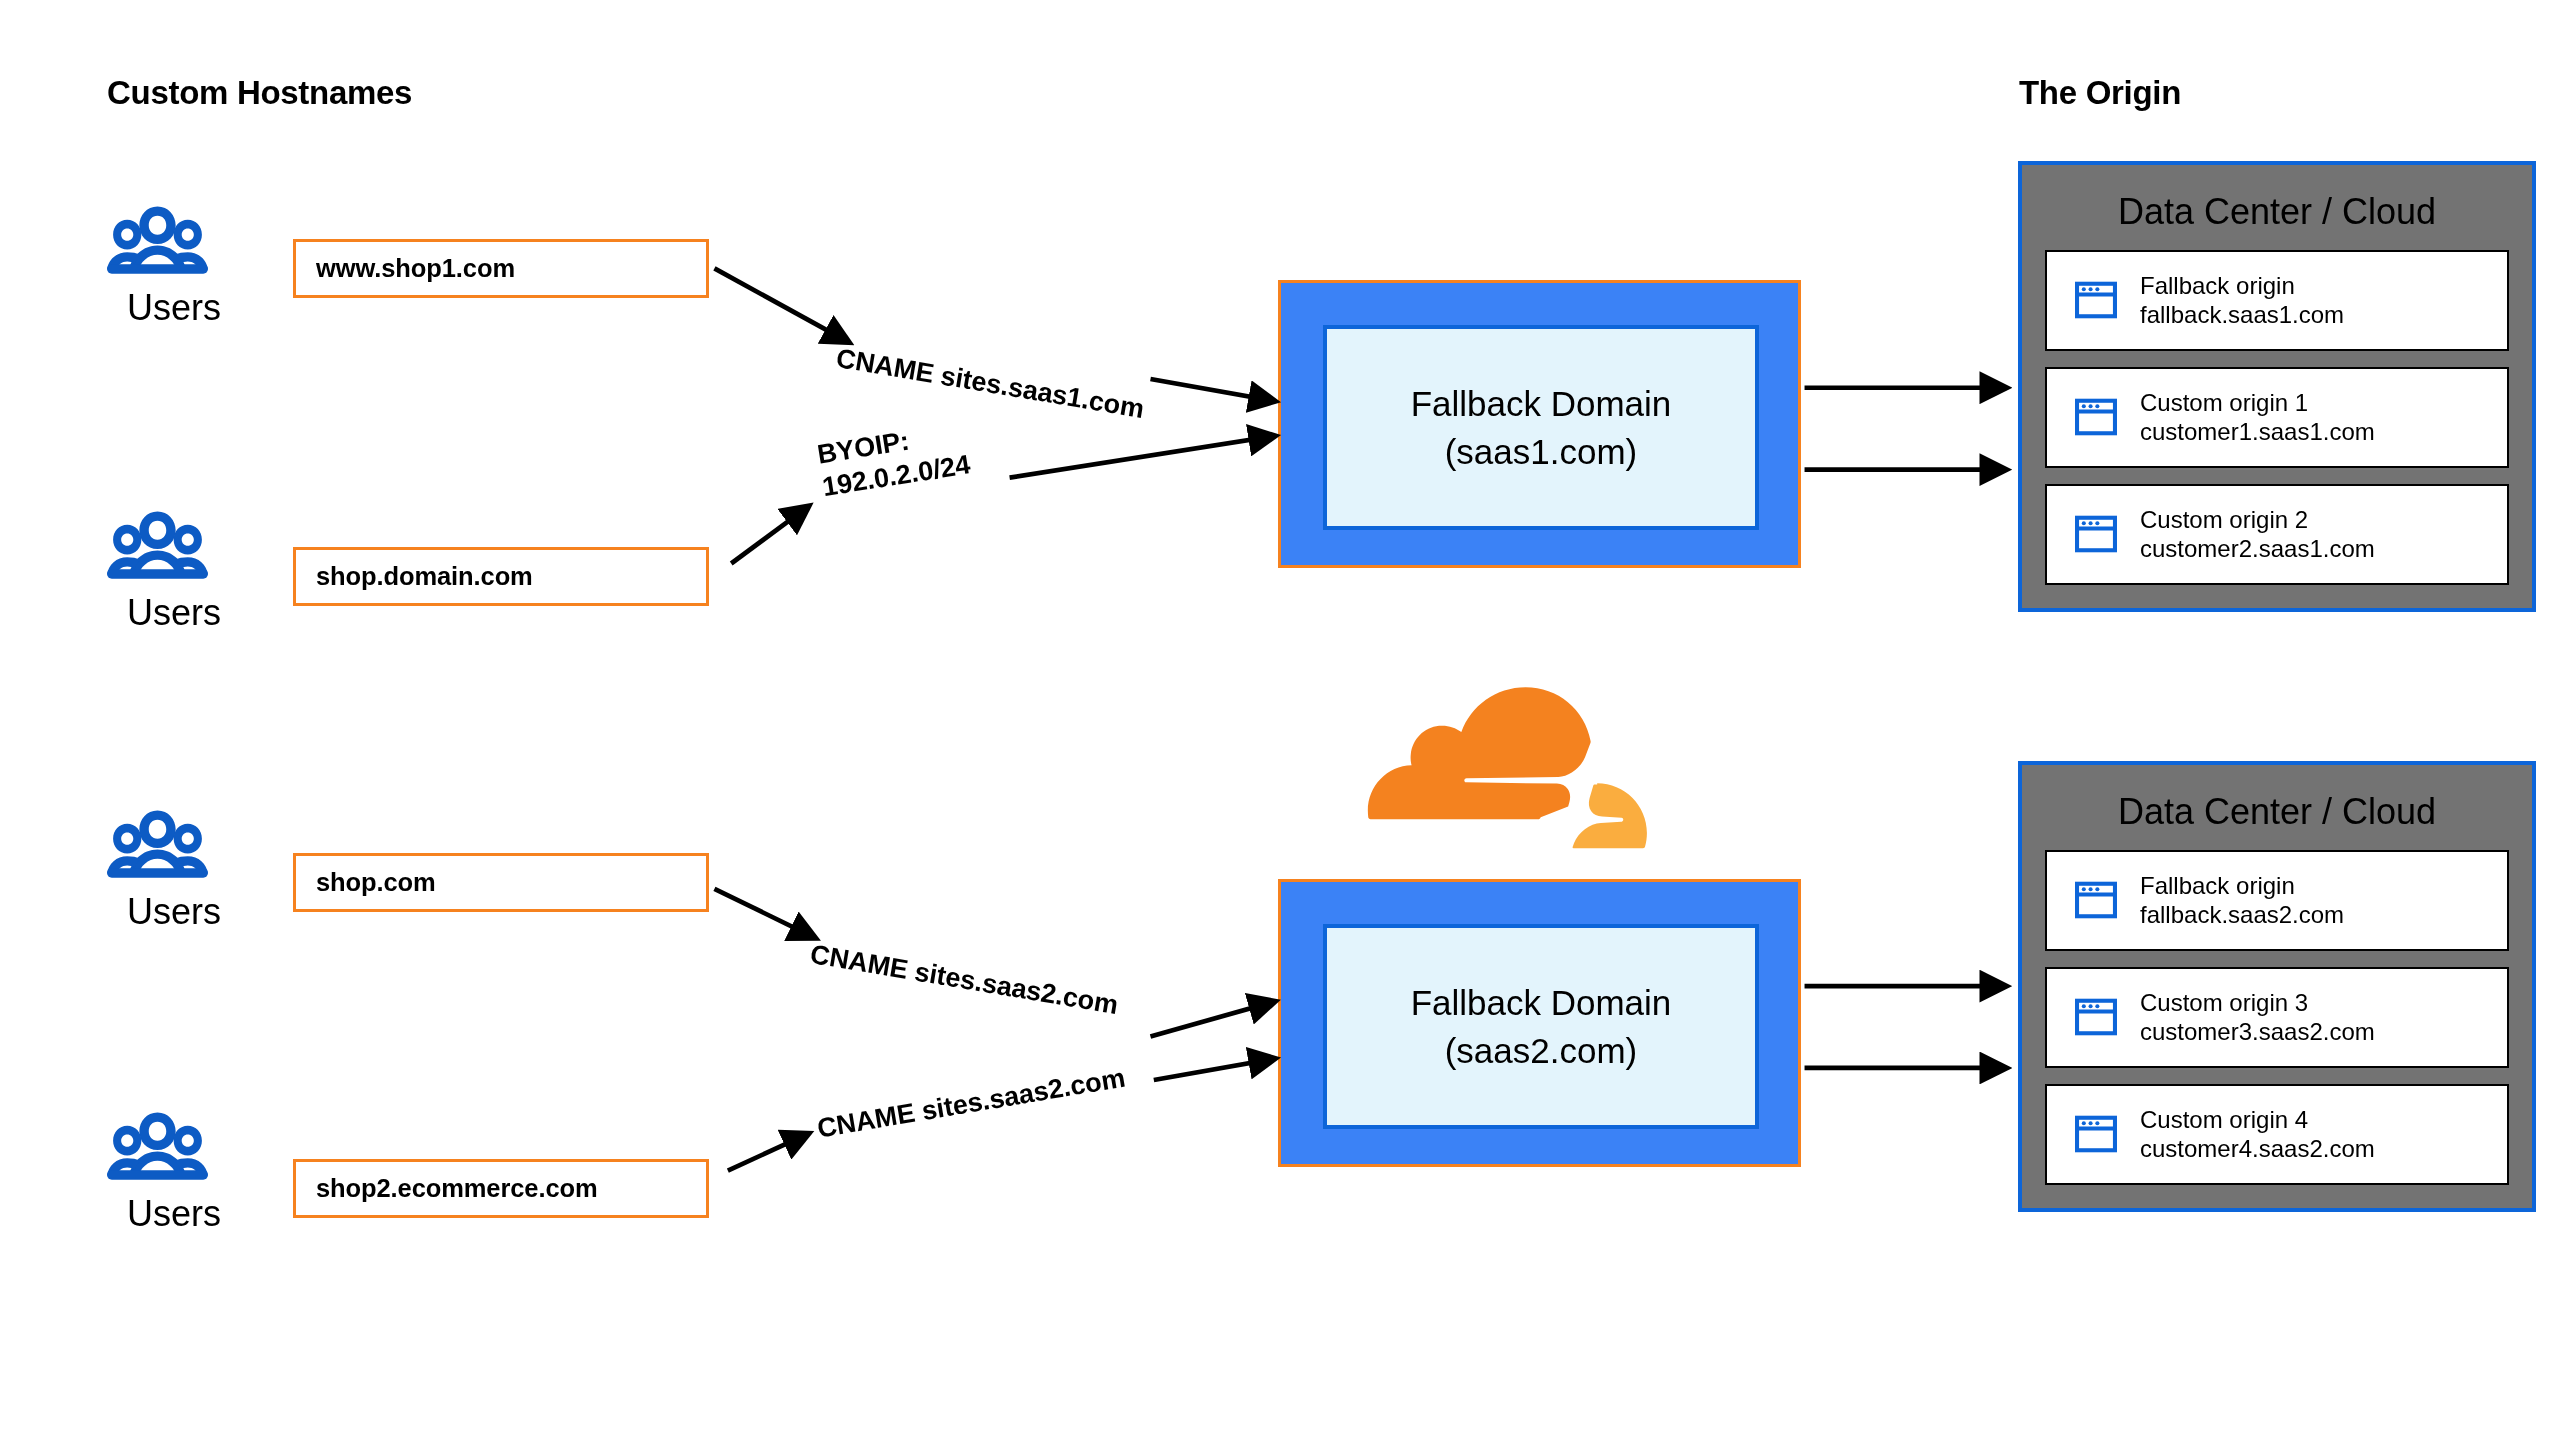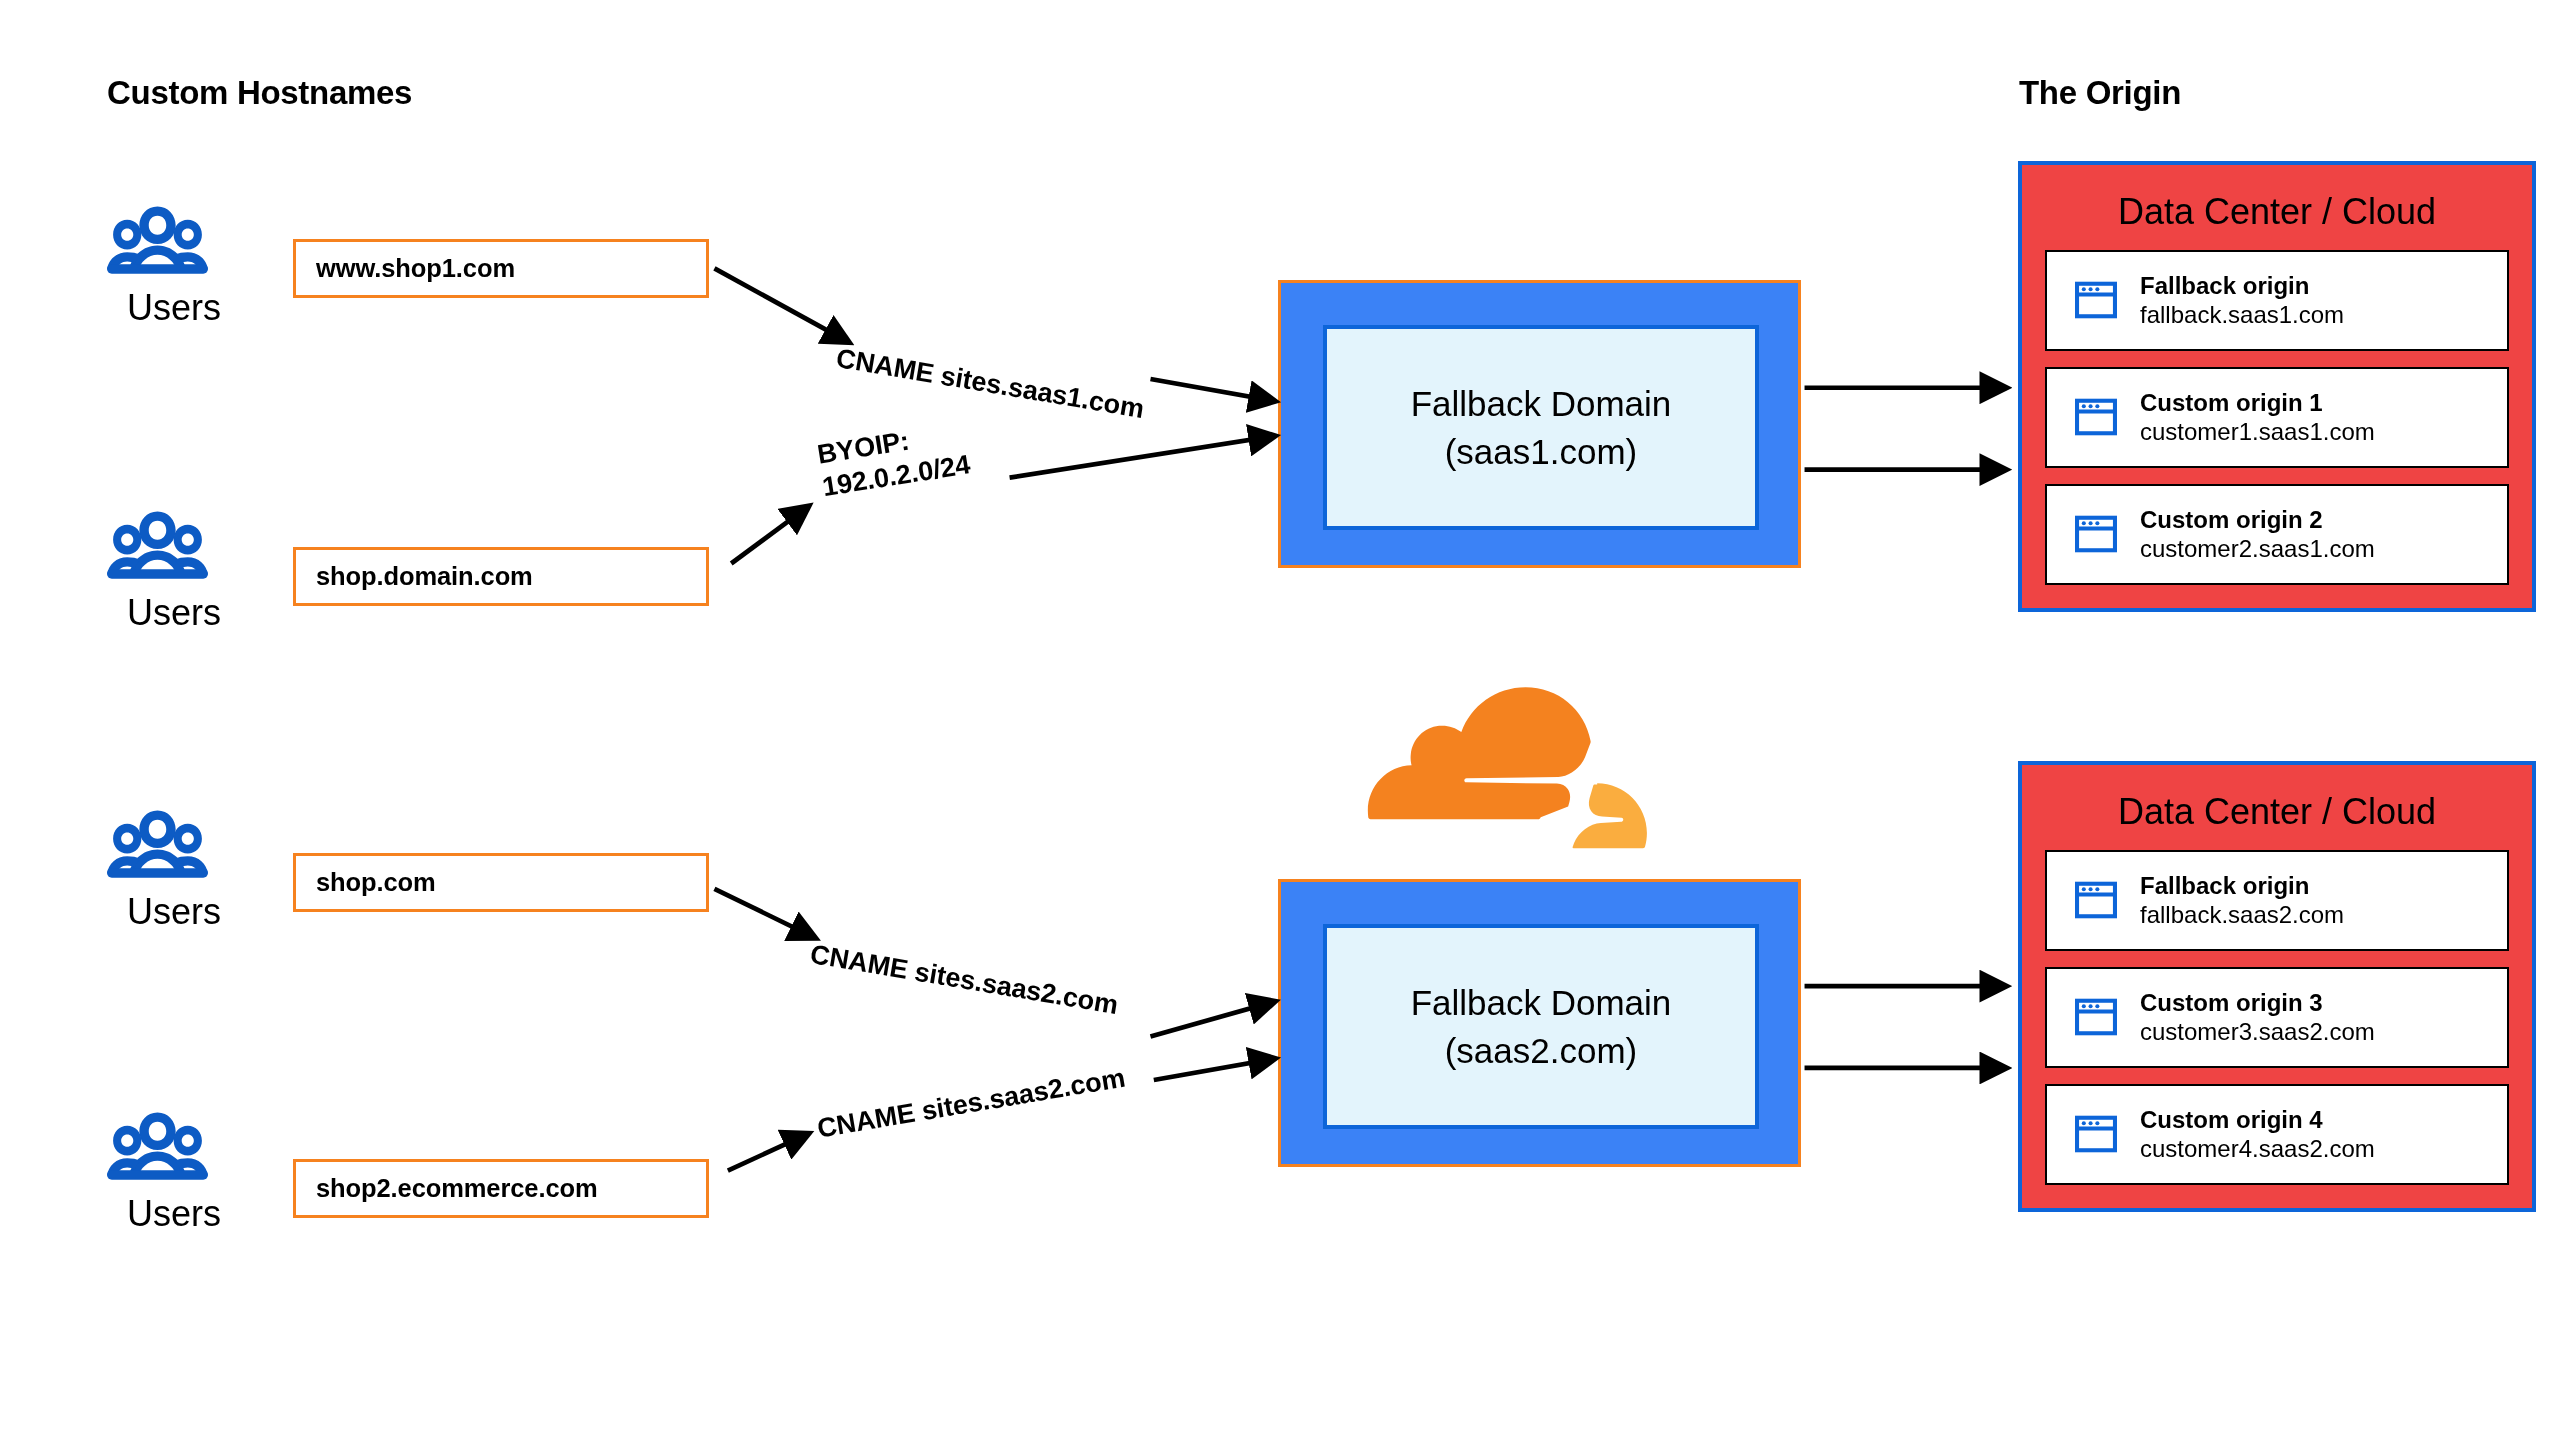--- a/index.html
+++ b/index.html
@@ -97,21 +97,21 @@
     font-weight: 400;
     line-height: 1.35;
     white-space: nowrap;
   }
 
   
   .dc-panel {
     position: absolute;
     width: 518px;
     border: 4px solid #0D65D9;
-    background: #ef4444;
+    background: #737373;
     box-sizing: border-box;
     padding: 21.5px 23px 23px 23px;
   }
   .dc-title {
     font-size: 36px;
     font-weight: 400;
     text-align: center;
     margin: 4px 0 17.4px 0;
     white-space: nowrap;
   }
@@ -128,21 +128,21 @@
   .origin-card:last-child { margin-bottom: 0; }
   .origin-icon {
     width: 42px;
     height: 38px;
     flex: 0 0 auto;
     margin-right: 23px;
   }
   .origin-texts { display: flex; flex-direction: column; justify-content: center; }
   .origin-name {
     font-size: 24px;
-    font-weight: bold;
+    font-weight: normal;
     white-space: nowrap;
     line-height: 1.22;
   }
   .origin-host {
     font-size: 24px;
     font-weight: 400;
     white-space: nowrap;
     line-height: 1.22;
     text-align: center;
   }

